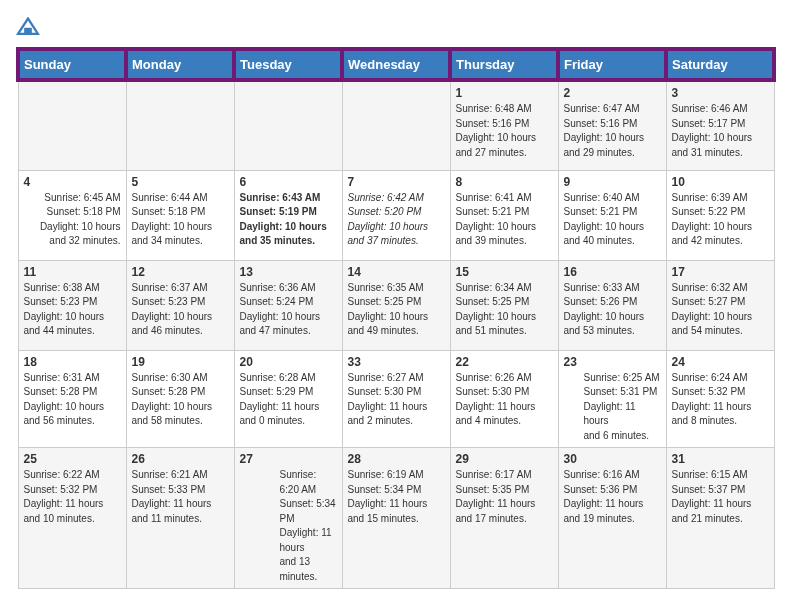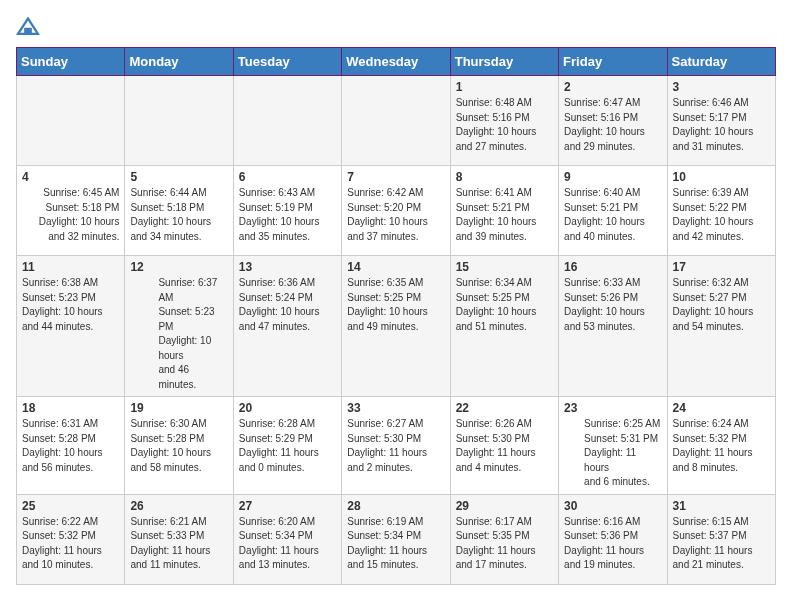--- a/index.html
+++ b/index.html
@@ -42,21 +42,21 @@
       border-collapse: collapse;
       table-layout: fixed;
     }
     thead tr th {
       background-color: #3a7dbf;
       color: white;
       font-size: 13px;
       font-weight: bold;
       padding: 6px 4px;
       text-align: left;
-      border: 1px solid #701a75;
+      border: 4px solid #701a75;
     }
     tbody tr td {
       vertical-align: top;
       border: 1px solid #ccc;
       padding: 4px 5px;
       height: 90px;
       font-size: 10.5px;
       color: #333;
       background: #fff;
     }
@@ -154,28 +154,28 @@
         </td>
         <td>
           <span class="day-number">5</span>
           <div class="day-info" style="white-space: pre-line;">Sunrise: 6:44 AM
 Sunset: 5:18 PM
 Daylight: 10 hours
 and 34 minutes.</div>
         </td>
         <td>
           <span class="day-number">6</span>
-          <div class="day-info" style="white-space: pre-line;">Sunrise: 6:43 AM
+          <div class="day-info" style="white-space: pre-line; font-weight: bold;">Sunrise: 6:43 AM
 Sunset: 5:19 PM
 Daylight: 10 hours
 and 35 minutes.</div>
         </td>
         <td>
           <span class="day-number">7</span>
-          <div class="day-info" style="white-space: pre-line;">Sunrise: 6:42 AM
+          <div class="day-info" style="white-space: pre-line; font-style: italic;">Sunrise: 6:42 AM
 Sunset: 5:20 PM
 Daylight: 10 hours
 and 37 minutes.</div>
         </td>
         <td>
           <span class="day-number">8</span>
           <div class="day-info" style="white-space: pre-line;">Sunrise: 6:41 AM
 Sunset: 5:21 PM
 Daylight: 10 hours
 and 39 minutes.</div>
@@ -198,21 +198,21 @@
       <tr>
         <td>
           <span class="day-number">11</span>
           <div class="day-info" style="white-space: pre-line;">Sunrise: 6:38 AM
 Sunset: 5:23 PM
 Daylight: 10 hours
 and 44 minutes.</div>
         </td>
         <td>
           <span class="day-number">12</span>
-          <div class="day-info" style="white-space: pre-line; margin-left: 28px;">Sunrise: 6:37 AM
+          <div class="day-info" style="white-space: pre-line;">Sunrise: 6:37 AM
 Sunset: 5:23 PM
 Daylight: 10 hours
 and 46 minutes.</div>
         </td>
         <td>
           <span class="day-number">13</span>
           <div class="day-info" style="white-space: pre-line;">Sunrise: 6:36 AM
 Sunset: 5:24 PM
 Daylight: 10 hours
 and 47 minutes.</div>
@@ -307,21 +307,21 @@
         </td>
         <td>
           <span class="day-number">26</span>
           <div class="day-info" style="white-space: pre-line;">Sunrise: 6:21 AM
 Sunset: 5:33 PM
 Daylight: 11 hours
 and 11 minutes.</div>
         </td>
         <td>
           <span class="day-number">27</span>
-          <div class="day-info" style="white-space: pre-line;">Sunrise: 6:20 AM
+          <div class="day-info" style="white-space: pre-line; margin-left: 40px;">Sunrise: 6:20 AM
 Sunset: 5:34 PM
 Daylight: 11 hours
 and 13 minutes.</div>
         </td>
         <td>
           <span class="day-number">28</span>
           <div class="day-info" style="white-space: pre-line;">Sunrise: 6:19 AM
 Sunset: 5:34 PM
 Daylight: 11 hours
 and 15 minutes.</div>

